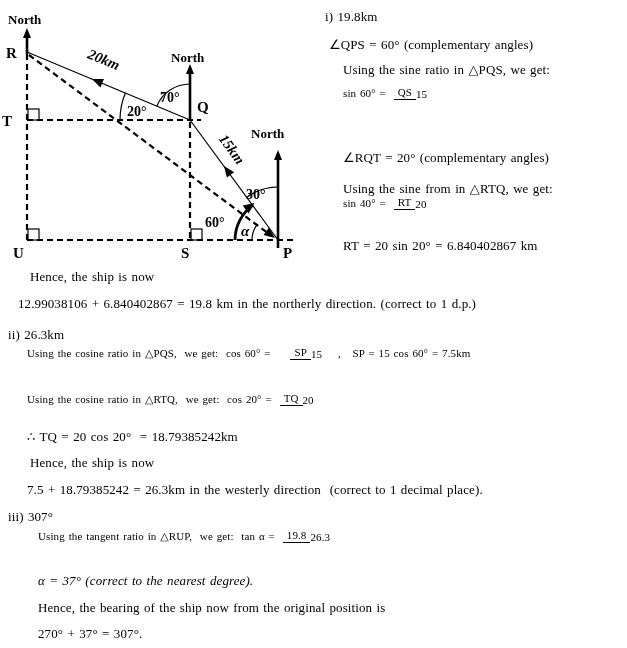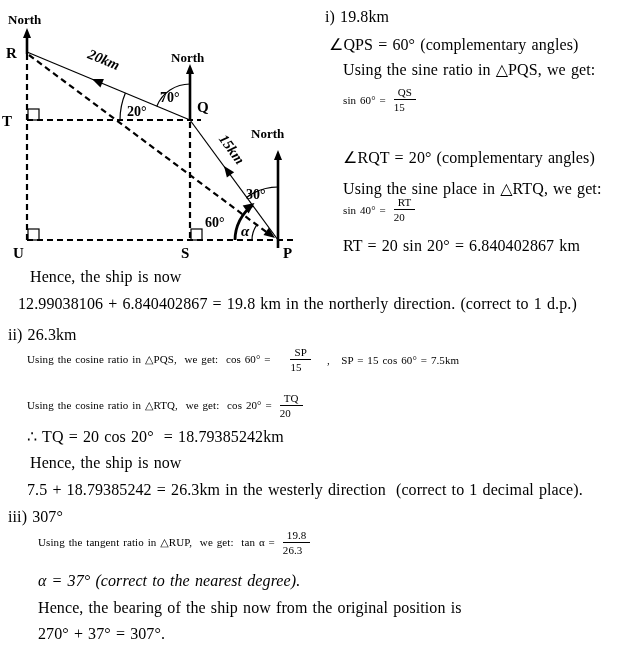--- a/index.html
+++ b/index.html
@@ -2,28 +2,28 @@
 <html><head>
 <meta charset="utf-8">
 <style>
   html,body { margin:0; padding:0; }
   body {
     width:627px; height:648px; background:#ffffff; overflow:hidden; position:relative;
     font-family:"Liberation Serif", serif; color:#000;
   }
   .page { position:absolute; inset:0; }
   .line {
-    position:absolute; font-size:16px; line-height:16px;
+    position:absolute; font-size:13px; line-height:16px;
     white-space:pre; word-spacing:1px; letter-spacing:0.1px;
   }
   .eqrow {
     position:absolute; display:flex; align-items:center;
     font-size:11px; white-space:pre; word-spacing:1px; letter-spacing:0.1px;
   }
-  .frac { display:inline-flex; flex-direction:column; align-items:flex-start; margin:0 4px; }
+  .frac { display:inline-flex; flex-direction:row; align-items:flex-end; margin:0 4px; }
   .frac .num { border-bottom:1.4px solid #000; padding:0 4px 1px; text-align:center; }
   .frac .den { padding-top:1px; text-align:center; }
 
   
   svg { position:absolute; left:0; top:0; }
   .dash  { stroke:#000; stroke-width:2.2; stroke-dasharray:6 4; fill:none; }
   .north { stroke:#000; stroke-width:2.6; fill:none; }
   .thin  { stroke:#000; stroke-width:1.2; fill:none; }
   .thickarc { stroke:#000; stroke-width:2.8; fill:none; }
   .ah { fill:#000; stroke:none; }
@@ -92,21 +92,21 @@
   <div class="line" style="left:329px; top:37px;">∠QPS = 60° (complementary angles)</div>
   <div class="line" style="left:343px; top:62px;">Using the sine ratio in △PQS, we get:</div>
   <div class="eqrow" style="left:343px; top:86px;">
     <span>sin 60° = </span>
     <span class="frac">
       <span class="num">QS</span>
       <span class="den">15</span>
     </span>
   </div>
   <div class="line" style="left:343px; top:150px;">∠RQT = 20° (complementary angles)</div>
-  <div class="line" style="left:343px; top:181px;">Using the sine place in △RTQ, we get:</div>
+  <div class="line" style="left:343px; top:181px;">Using the sine from in △RTQ, we get:</div>
   <div class="eqrow" style="left:343px; top:196px;">
     <span>sin 40° = </span>
     <span class="frac">
       <span class="num">RT</span>
       <span class="den">20</span>
     </span>
   </div>
   <div class="line" style="left:343px; top:238px;">RT = 20 sin 20° = 6.840402867 km</div>
   <div class="line" style="left:30px; top:269px;">Hence, the ship is now</div>
   <div class="line" style="left:18px; top:296px;">12.99038106 + 6.840402867 = 19.8 km in the northerly direction. (correct to 1 d.p.)</div>

